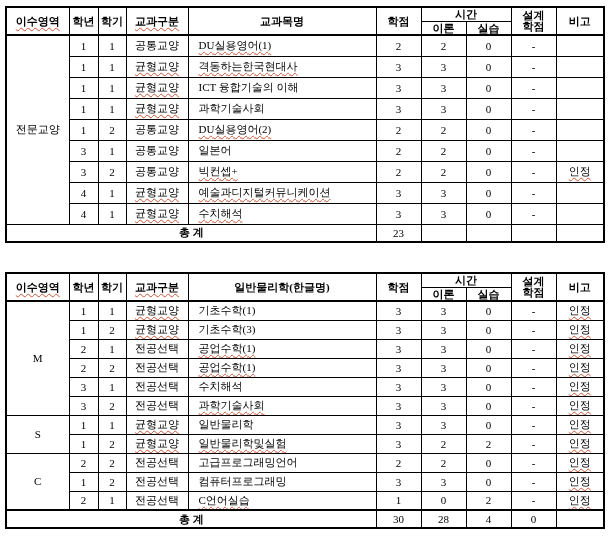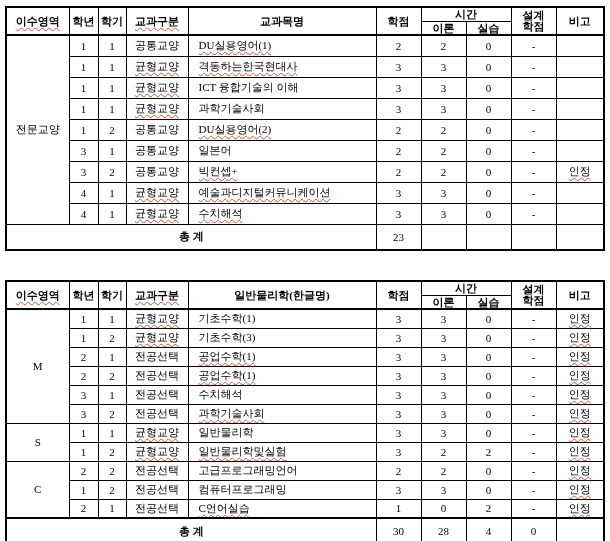--- a/index.html
+++ b/index.html
@@ -19,21 +19,21 @@
     border:1px solid var(--bd); padding:0 2px; font-size:11px;
     text-align:center; vertical-align:middle; overflow:hidden; white-space:nowrap;
   }
   thead th { font-weight:bold; height:14px; line-height:12px; }
   thead th .line { display:block; line-height:11px; }
   tbody tr:first-child td { border-top:2px solid var(--bd); }
   td { height:21px; }
   .t2 td { height:19px; }
   td.name { text-align:left; padding-left:10px; }
   td.area { }
-  tr.total td { height:26px; }
+  tr.total td { height:18px; }
   tr.total td.tlabel { font-weight:bold; }
   .t2 tr.total td { border-top:2px solid var(--bd); }
   .sq {
     text-decoration-line:underline;
     text-decoration-style:wavy;
     text-decoration-color:var(--sq-color);
     text-decoration-thickness:1px;
     text-underline-offset:2px;
   }
 </style>

